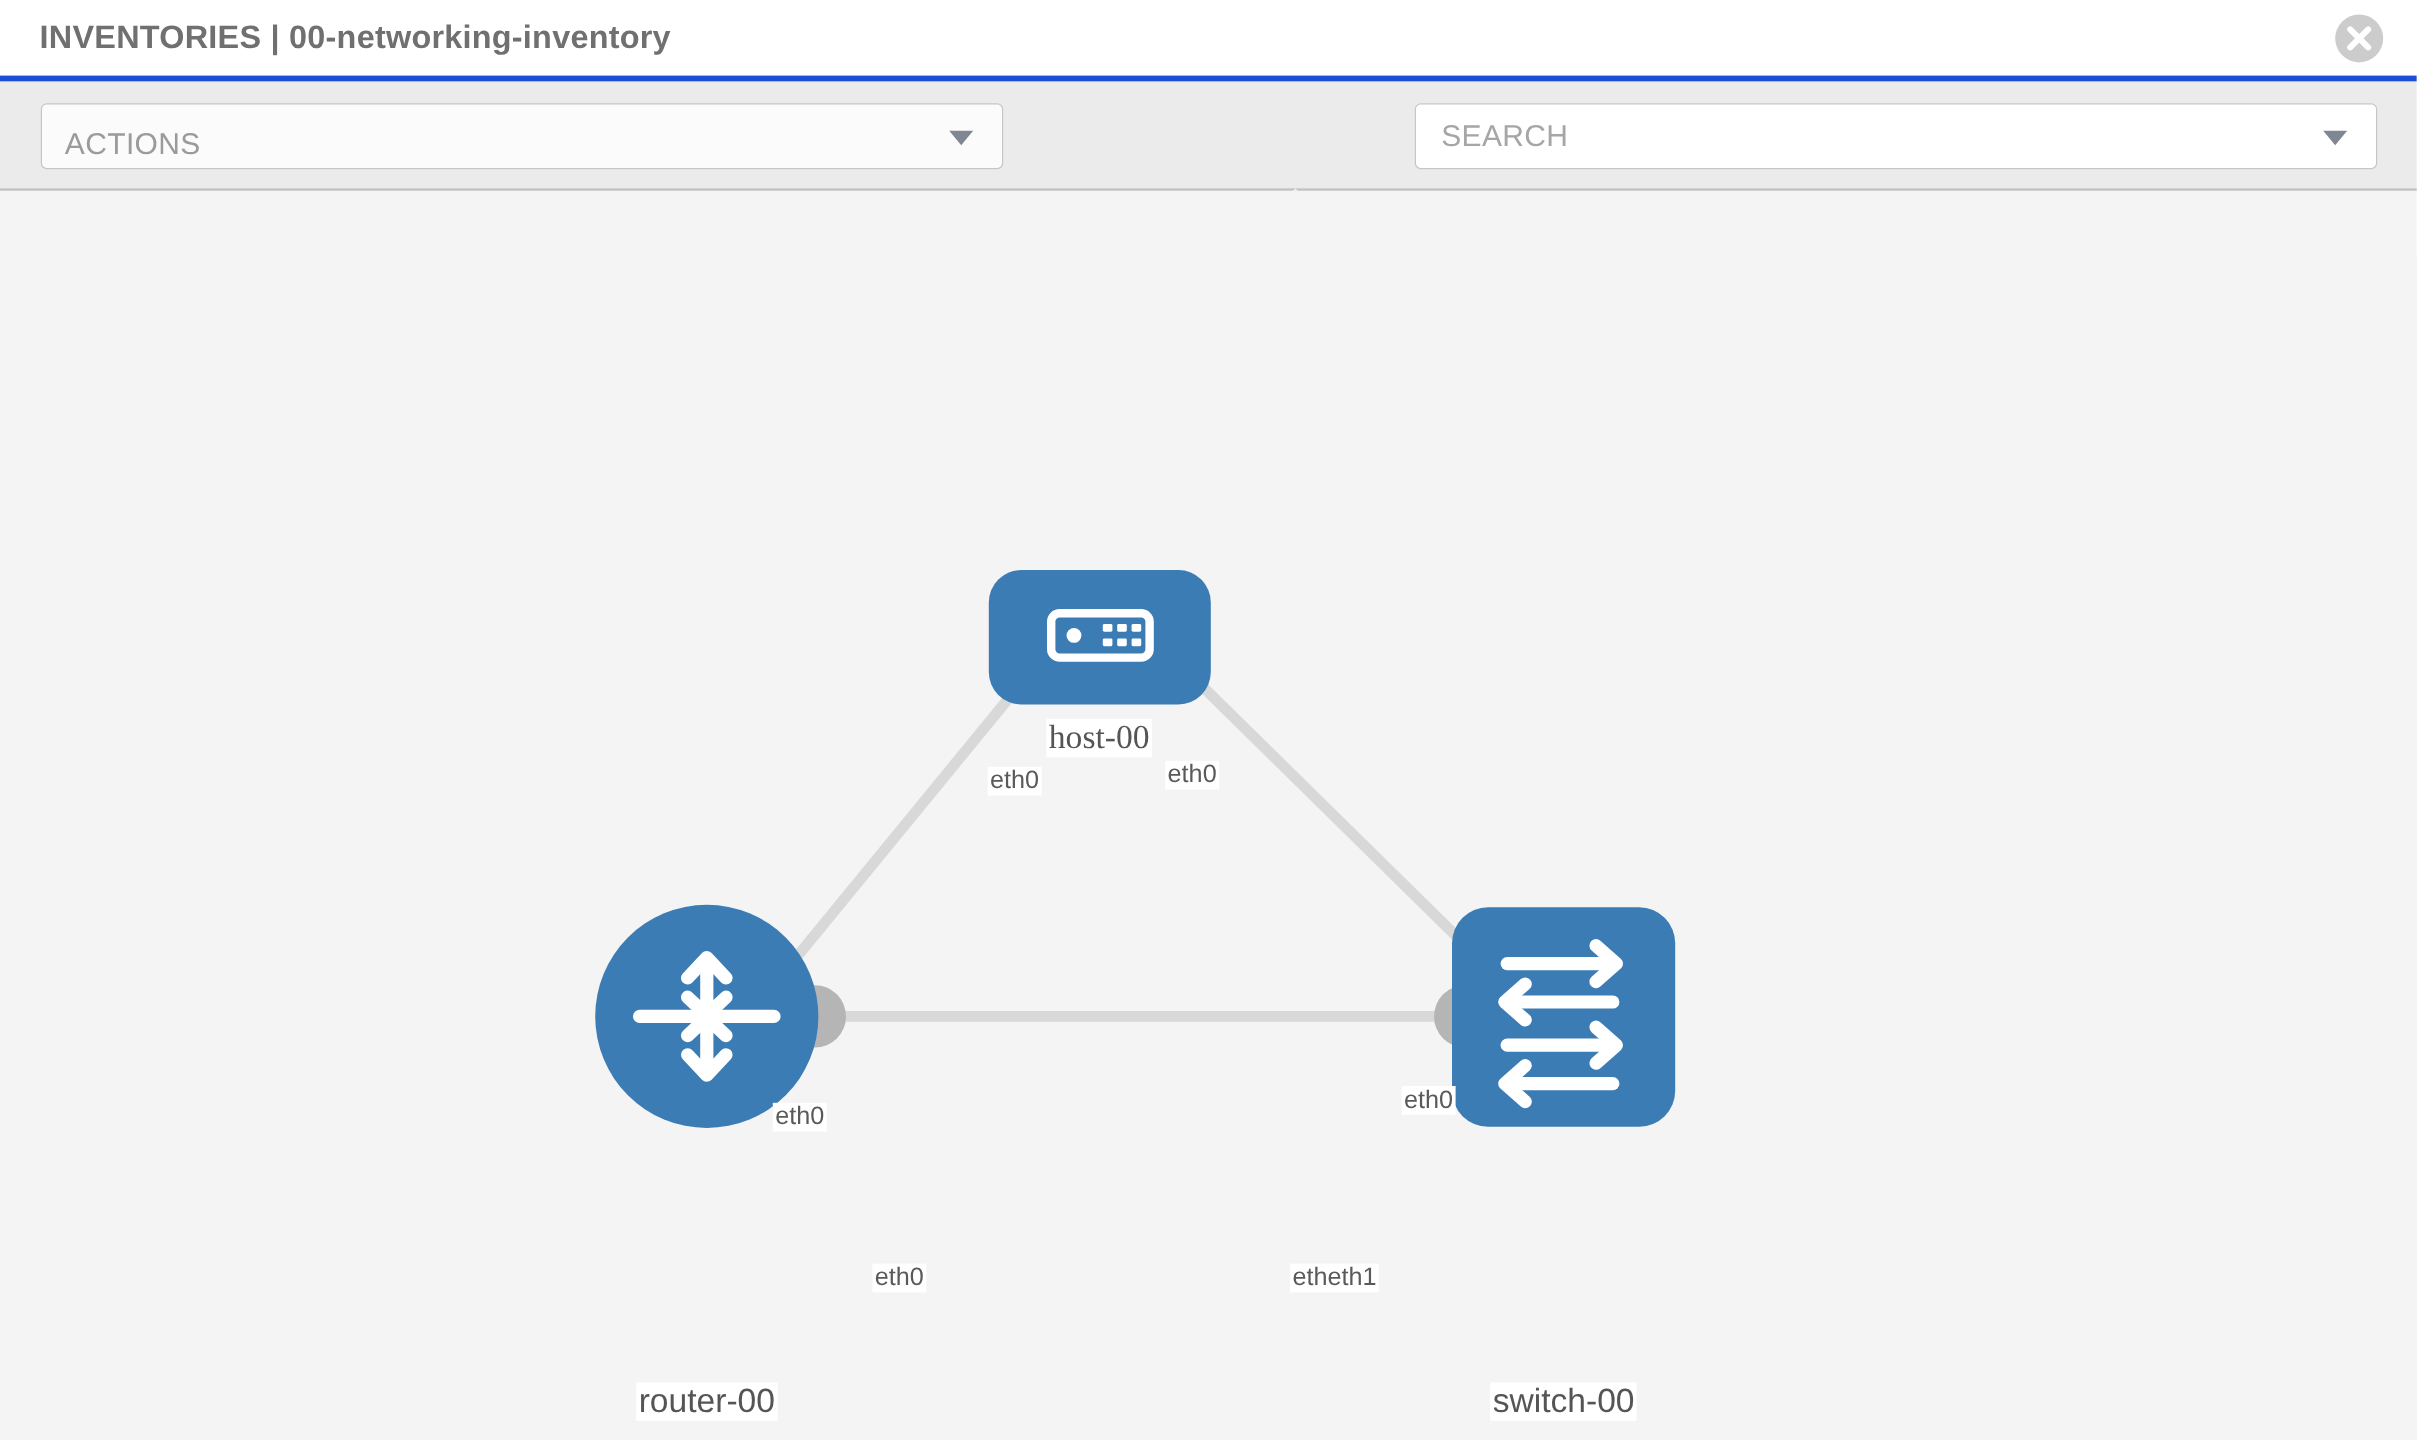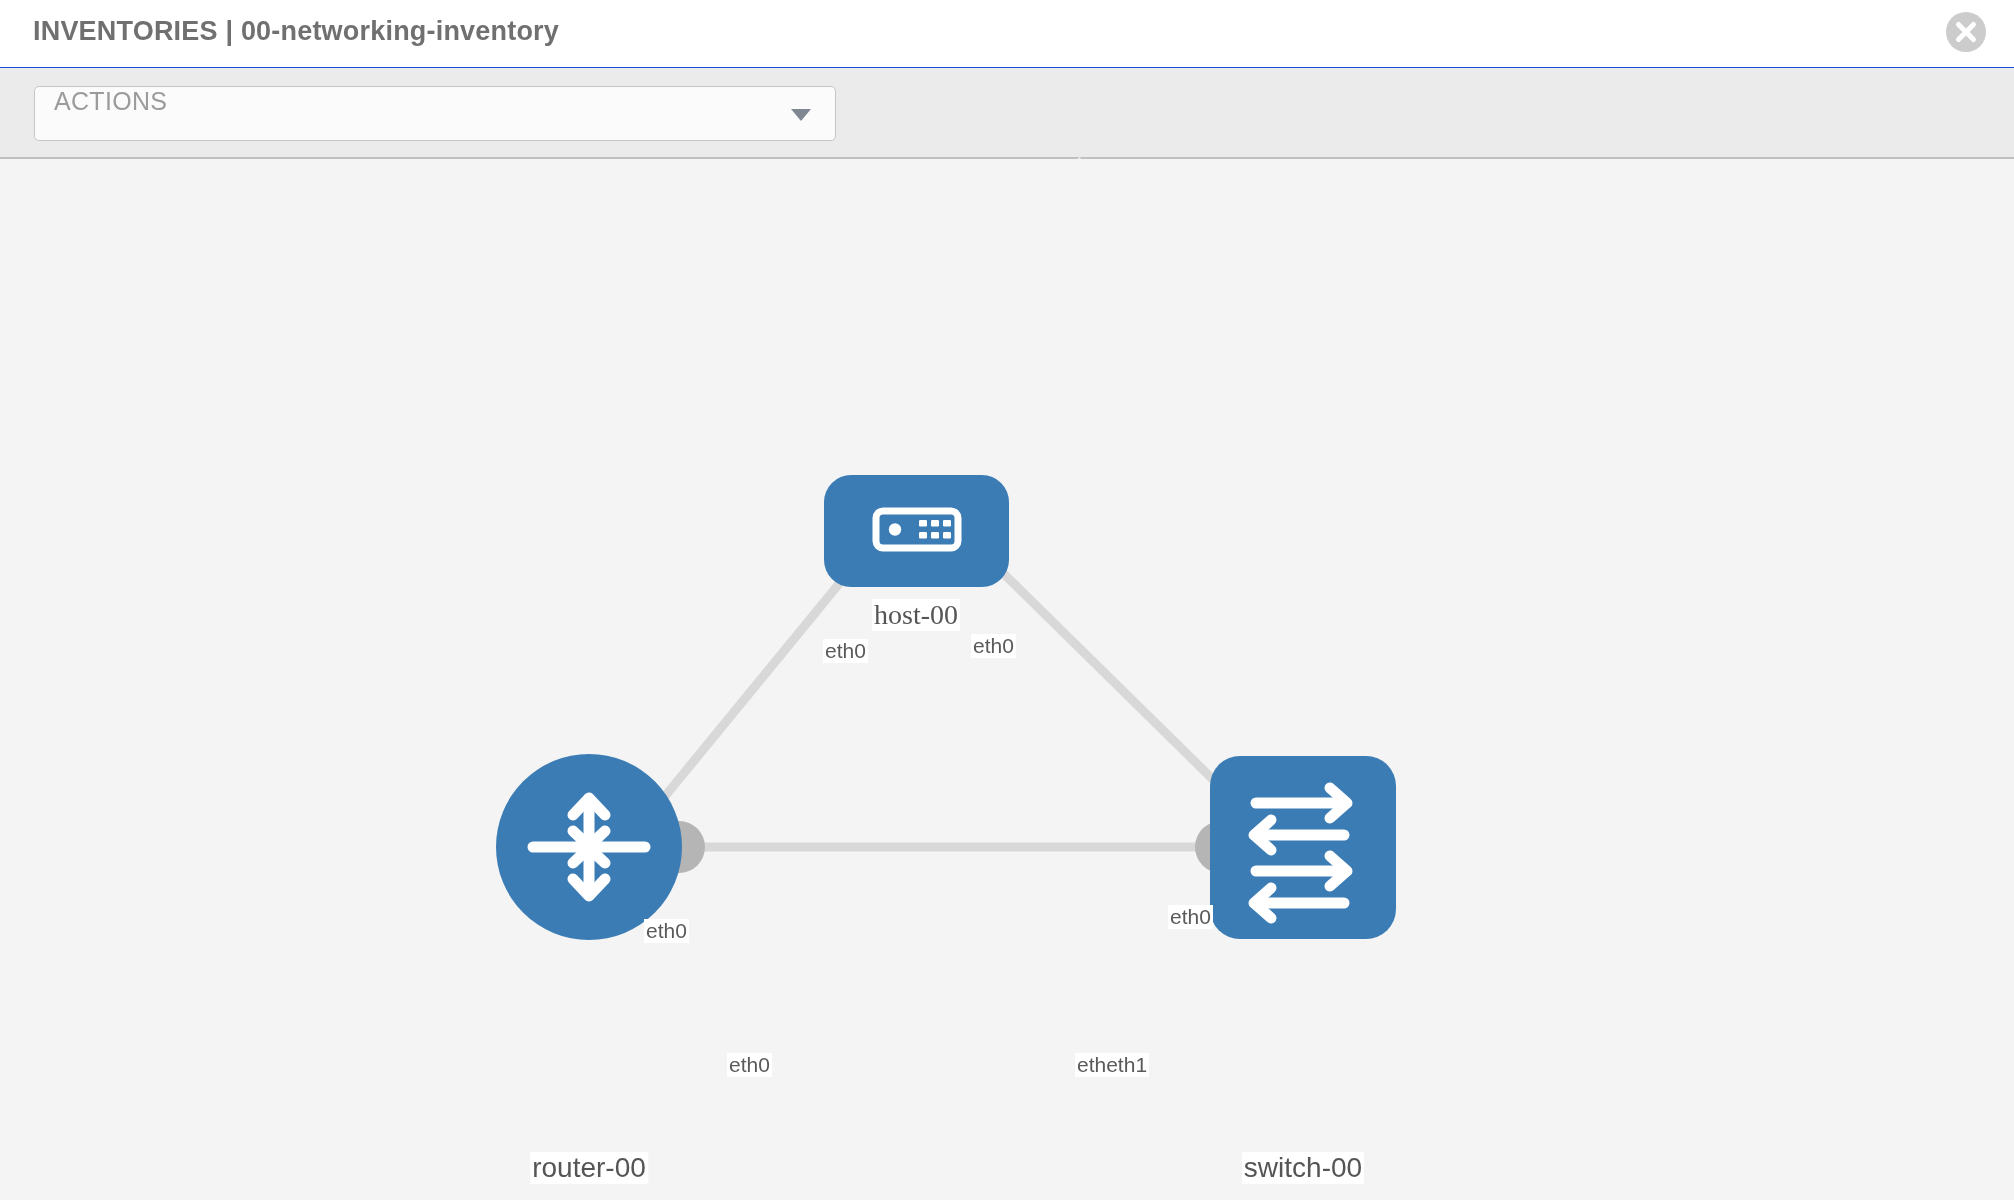--- a/index.html
+++ b/index.html
@@ -14,21 +14,21 @@
     overflow: hidden;
     position: relative;
   }
 
   
   #header-bar {
     position: absolute;
     left: 0; top: 0;
     width: 2014px; height: 68px;
     background: #ffffff;
-    border-bottom: 1px solid #1d4ed8;
+    border-bottom: 5px solid #1d4ed8;
     box-sizing: border-box;
   }
   #page-title {
     position: absolute;
     left: 33px; top: 16px;
     font-size: 27px;
     font-weight: bold;
     color: #707070;
     letter-spacing: 0.2px;
     white-space: nowrap;
@@ -57,21 +57,21 @@
     left: 34px; top: 18px;
     width: 802px; height: 55px;
     background: #fbfbfb;
     border: 1px solid #c6c6c6;
     border-radius: 5px;
     box-sizing: border-box;
     cursor: pointer;
   }
   #actions-label {
     position: absolute;
-    left: 19px; top: 0;
+    left: 19px; top: 19px;
     font-size: 25px;
     color: #9b9b9b;
     letter-spacing: 0.3px;
   }
   .caret {
     position: absolute;
     right: 24px; top: 50%;
     margin-top: -5px;
     width: 0; height: 0;
     border-left: 10px solid transparent;
@@ -184,20 +184,24 @@
     <svg width="46" height="46" viewBox="0 0 46 46">
       <g fill="none" stroke="#7b828a" stroke-width="4.6" stroke-linecap="round">
         <circle cx="16" cy="17" r="8.6"></circle>
         <path d="M22.3 23.3 L36 35.5"></path>
         <path d="M32.0 28.5 L37.5 28.0"></path>
         <path d="M35.5 33.0 L40.0 32.0"></path>
       </g>
     </svg>
   </div>
 
+  <div id="search-box">
+    <input id="search-input" type="text" placeholder="SEARCH" style="">
+    <div class="caret"></div>
+  </div>
 
 </div>
 
 <div id="topology-canvas">
 
   <svg id="topology-svg" viewBox="0 0 2014 1041">
 
     <g>
       <line x1="657" y1="647" x2="897" y2="354" stroke="#d8d8d8" stroke-width="9"></line>
     </g>

